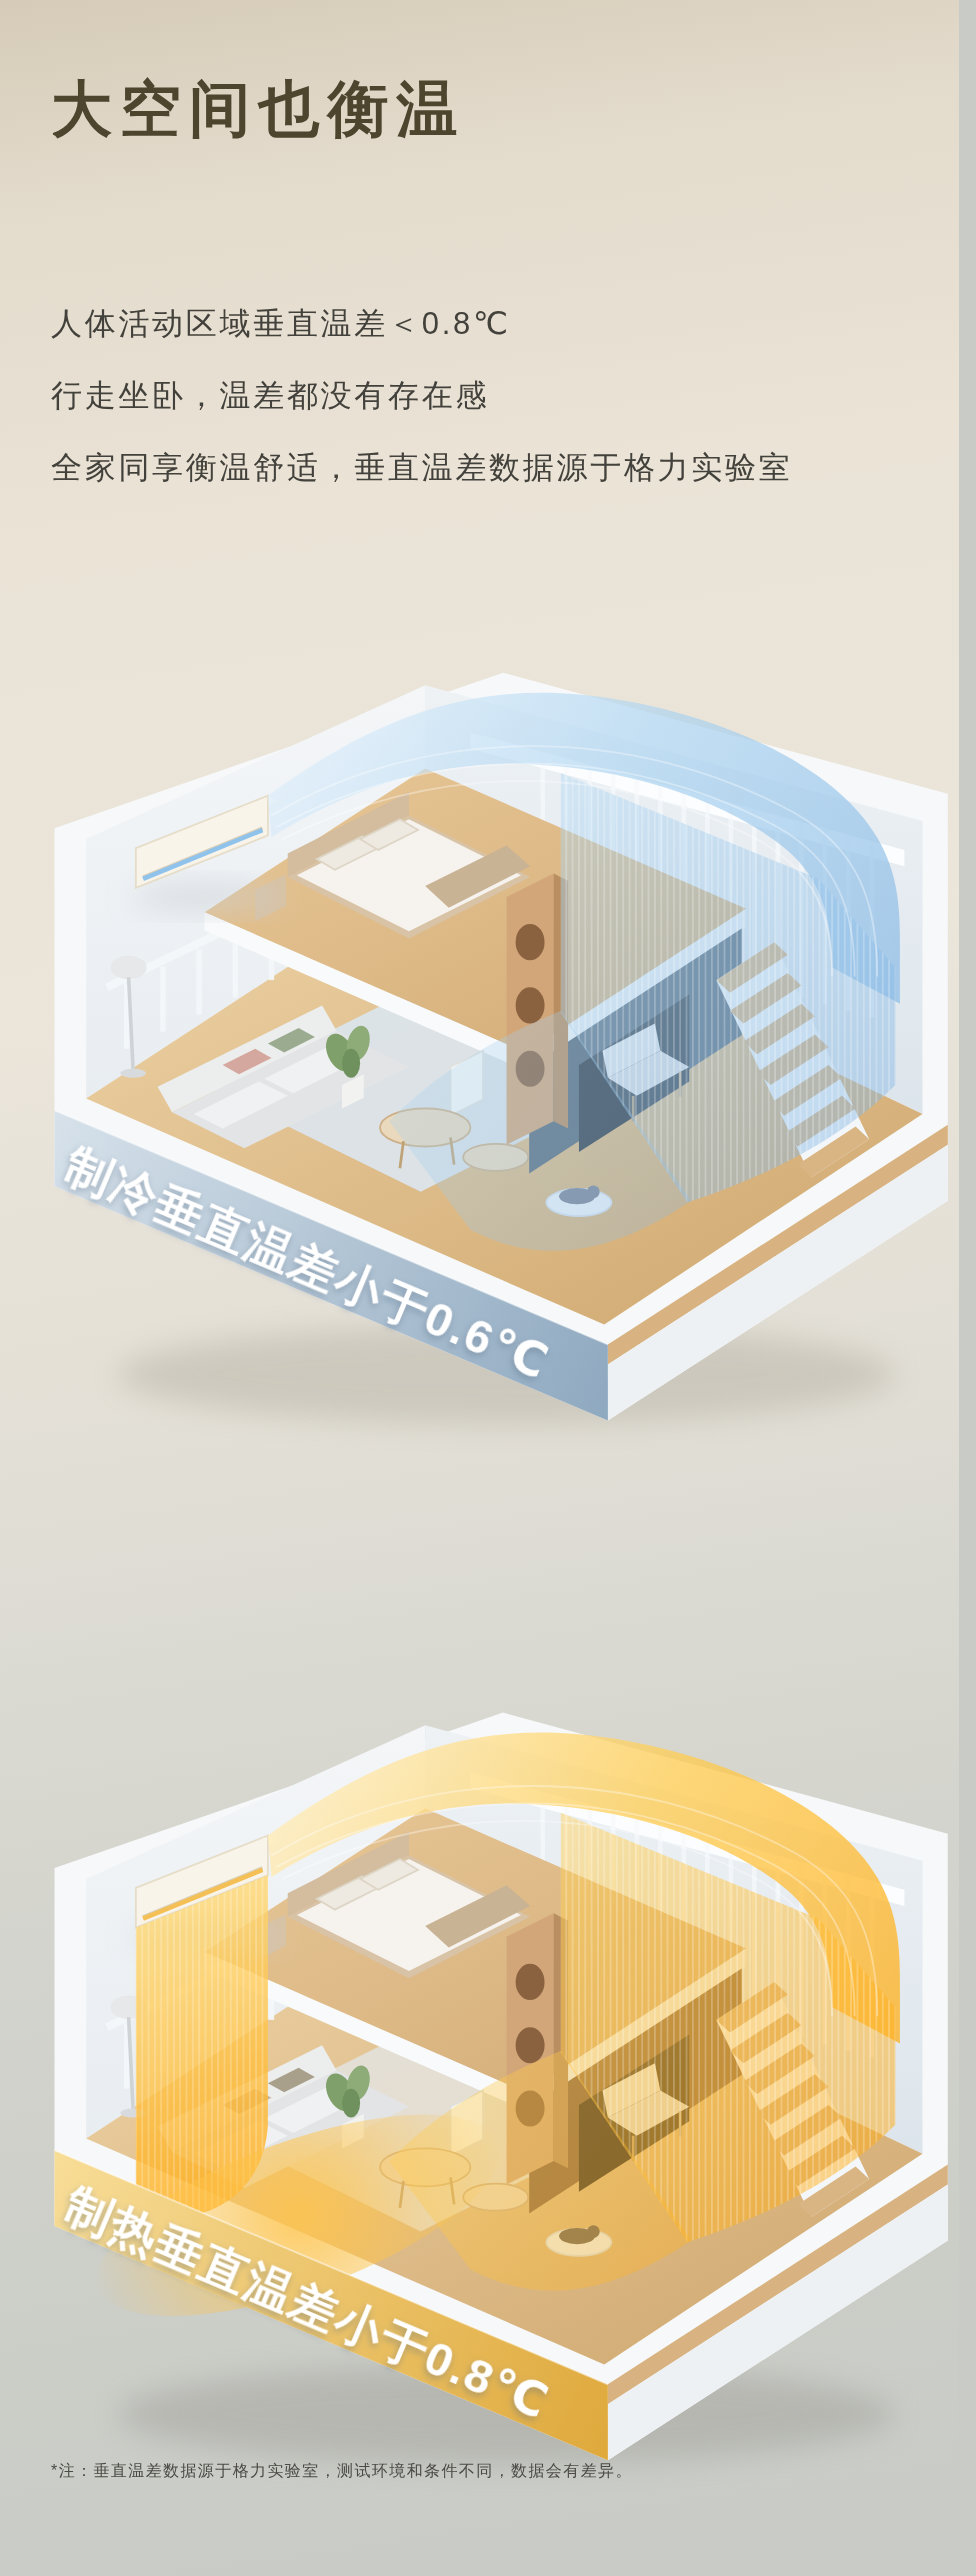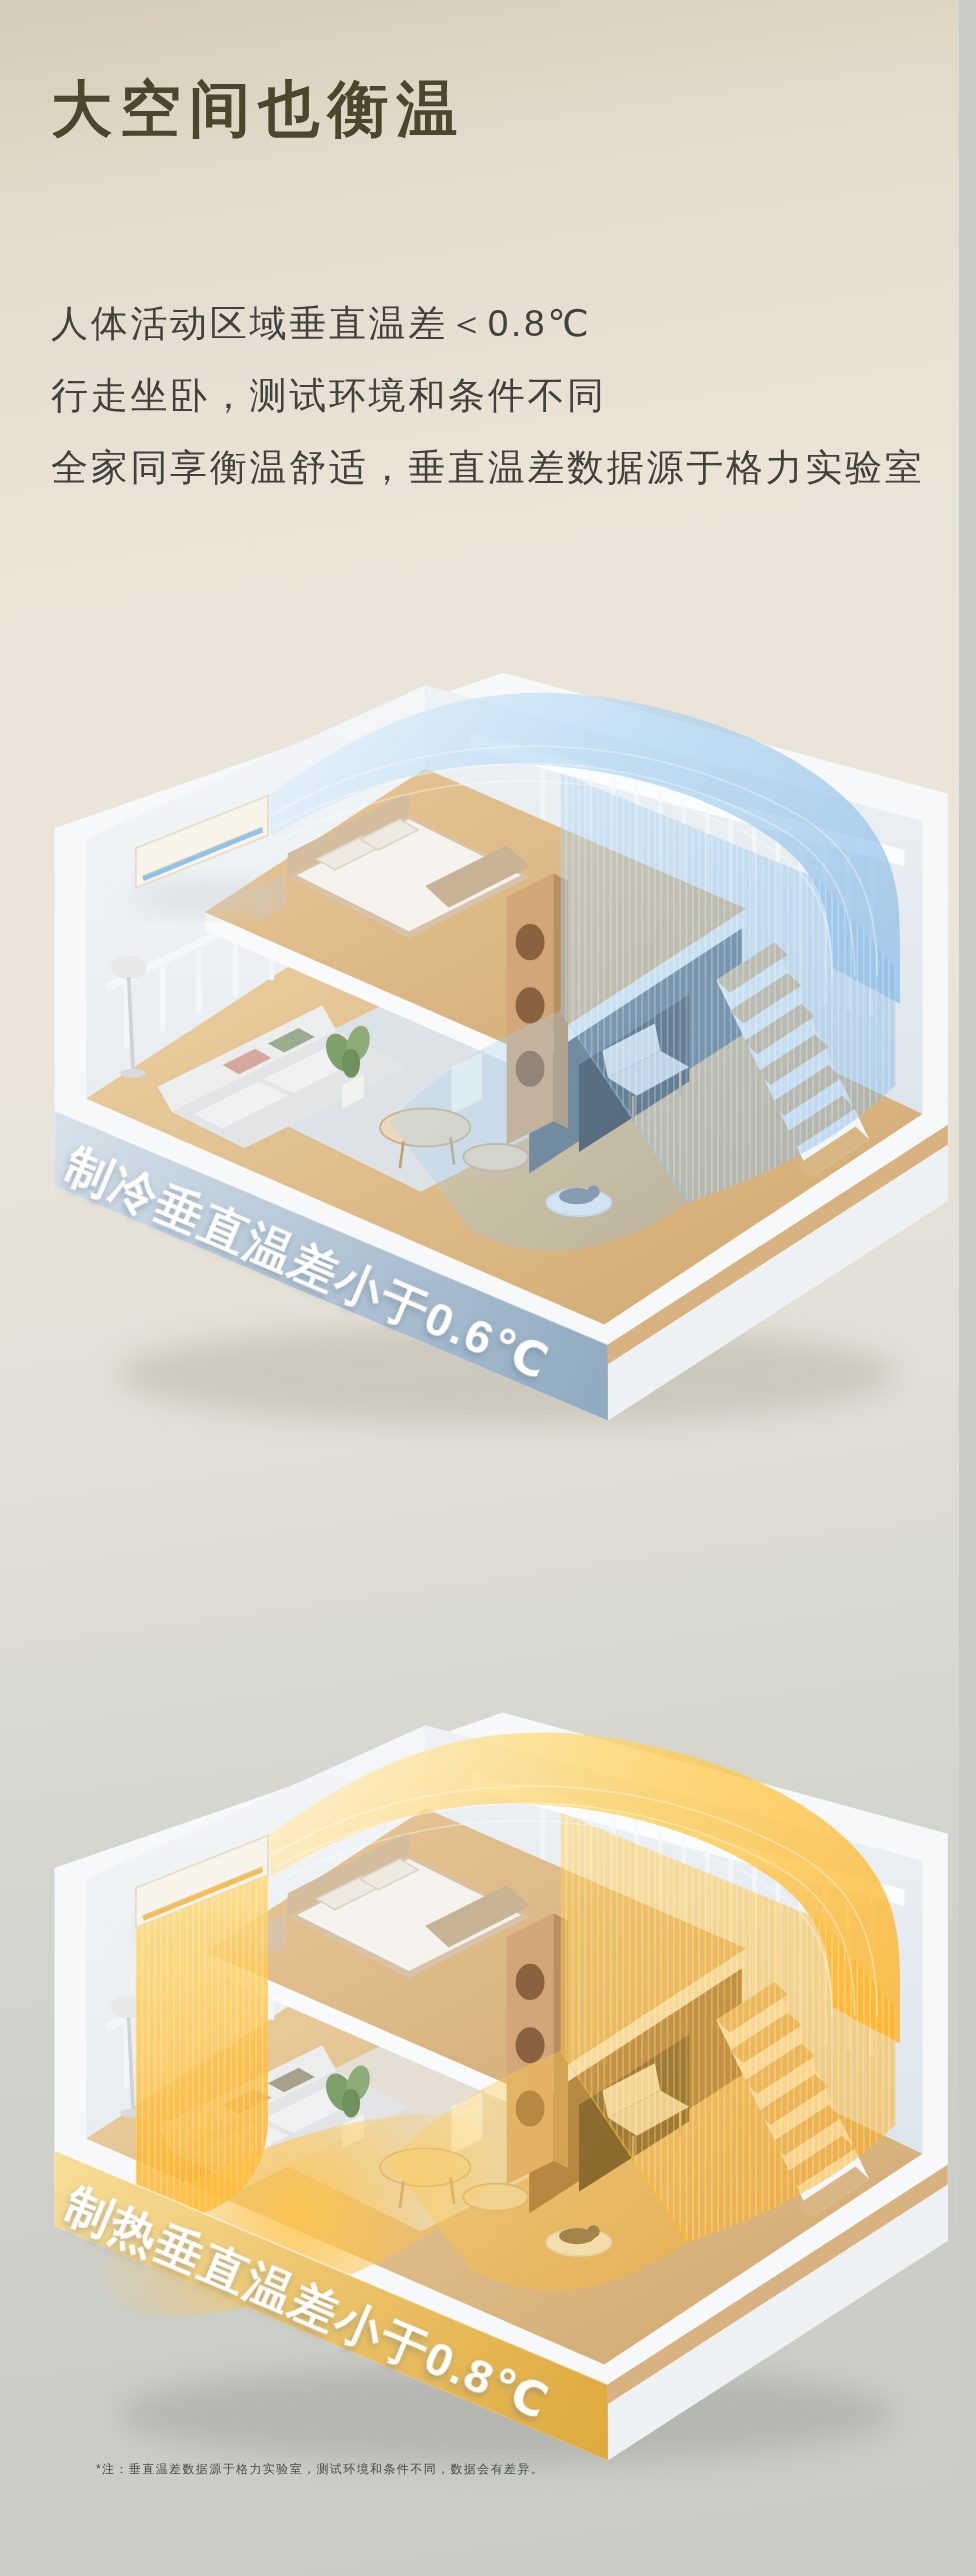--- a/index.html
+++ b/index.html
@@ -8,45 +8,45 @@
     font-family:"Liberation Sans","DejaVu Sans",sans-serif;
     background:linear-gradient(172deg,#d6cbb8 0%,#e3dbcc 8%,#eae3d6 20%,#ebe5da 38%,#e2dfd6 54%,#d3d4cd 72%,#cbcdc7 88%,#c9ccc6 100%);
   }
   .title{
     position:absolute;left:51px;top:31px;
     font-size:61px;line-height:75px;letter-spacing:8.1px;
     font-weight:700;color:#4e452f;
   }
   .intro{
     position:absolute;left:51px;top:288px;
-    font-size:37px;line-height:72px;letter-spacing:2.7px;
+    font-size:31px;line-height:72px;letter-spacing:2.7px;
     font-weight:500;color:#43413b;
   }
   .intro p{margin:0;}
   .scene{position:absolute;left:0;top:0;display:block;}
   .footnote{
     position:absolute;left:51px;top:2461px;
-    font-size:12px;letter-spacing:1.4px;color:#4b4a45;font-weight:500;margin-left:45px;
+    font-size:16px;letter-spacing:1.4px;color:#4b4a45;font-weight:500;
   }
   
   .theme-cool{--cabinet:#5d6e7d;--nook:#3a444e;--rug:#dbe5ee;--cat:#7e8797;--pillow1:#d5a89f;--pillow2:#9bab90;}
   .theme-warm{--cabinet:#8a6647;--nook:#443729;--rug:#e4e1d9;--cat:#6a625a;--pillow1:#cbb49b;--pillow2:#a9a08c;}
   .banner-text{font-weight:700;letter-spacing:2px;fill:#ffffff;font-size:52px;
     font-family:"Liberation Sans","DejaVu Sans",sans-serif;}
 </style>
 </head>
 <body>
 
 <div class="page">
 
   <h1 class="title"><span>大空间也衡温</span><br></h1>
 
   <div class="intro">
     <p>人体活动区域垂直温差＜0.8℃</p>
-    <p>行走坐卧，测试环境和条件不同</p>
+    <p>行走坐卧，温差都没有存在感</p>
     <p>全家同享衡温舒适，垂直温差数据源于格力实验室</p>
   </div>
 
   <svg class="scene" width="977" height="2576" viewBox="0 0 1080 2849" xmlns="http://www.w3.org/2000/svg">
     <defs>
       <linearGradient id="wallL" x1="0" y1="0" x2="0" y2="1">
         <stop offset="0" stop-color="#f4f6f8"></stop>
           <stop offset="1" stop-color="#e8edf1"></stop>
       </linearGradient>
       <linearGradient id="wallR" x1="0" y1="0" x2="0" y2="1">

